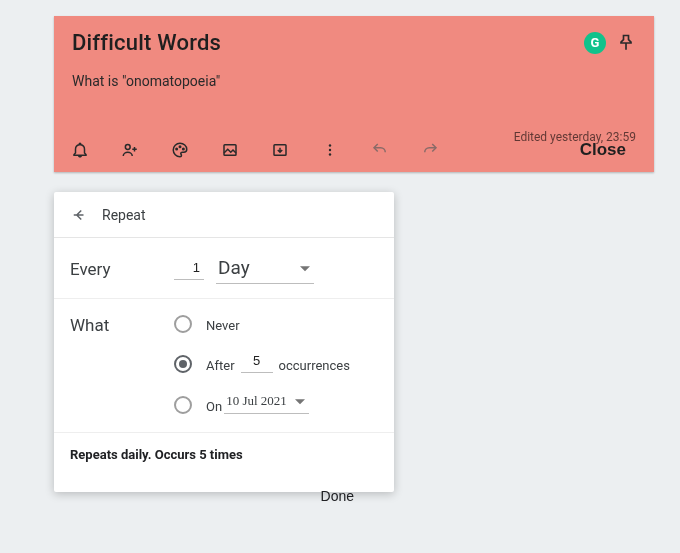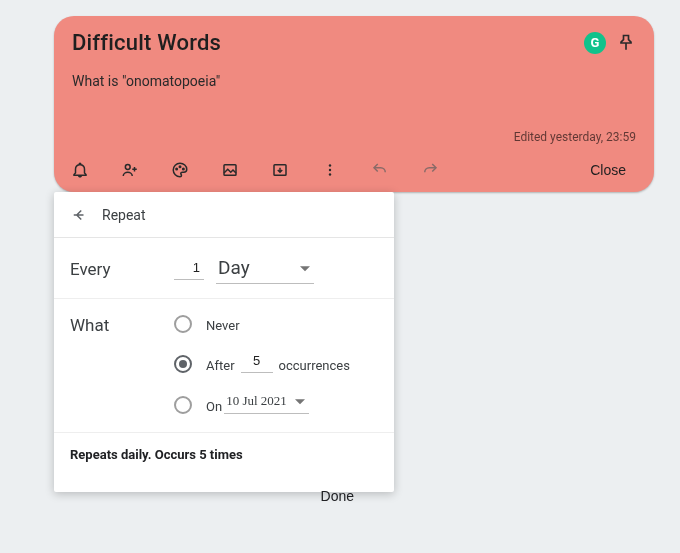--- a/index.html
+++ b/index.html
@@ -13,23 +13,23 @@
     overflow: hidden;
     position: relative;
   }
 
   
   .note-card {
     position: absolute;
     top: 16px;
     left: 54px;
     width: 600px;
-    height: 176px;
+    height: 156px;
     background: #f08a80;
-    border-radius: 20px;
+    border-radius: 0;
     box-shadow: 0 1px 2px rgba(0,0,0,0.25);
     padding: 14px 18px 16px 18px;
   }
   .note-title-row { display: flex; align-items: center; }
   .note-title {
     flex: 1;
     font-size: 22px;
     font-weight: 500;
     letter-spacing: 0.2px;
     color: #1f1f1f;
@@ -82,22 +82,22 @@
     cursor: pointer;
     color: #2a2a2a;
     display: flex; align-items: center; justify-content: center;
   }
   .toolbar-btn.dim { color: #7d5e5a; }
   .toolbar-btn svg { width: 18px; height: 18px; display: block; }
   .toolbar-spacer { flex: 1; }
   .close-btn {
     background: none;
     border: none;
-    font-size: 14px;
-    font-weight: 400;
+    font-size: 17px;
+    font-weight: 700;
     padding: 6px 10px;
     cursor: pointer;
     color: #1f1f1f;
   }
 
   
   .popover {
     position: absolute;
     top: 192px;
     left: 54px;

